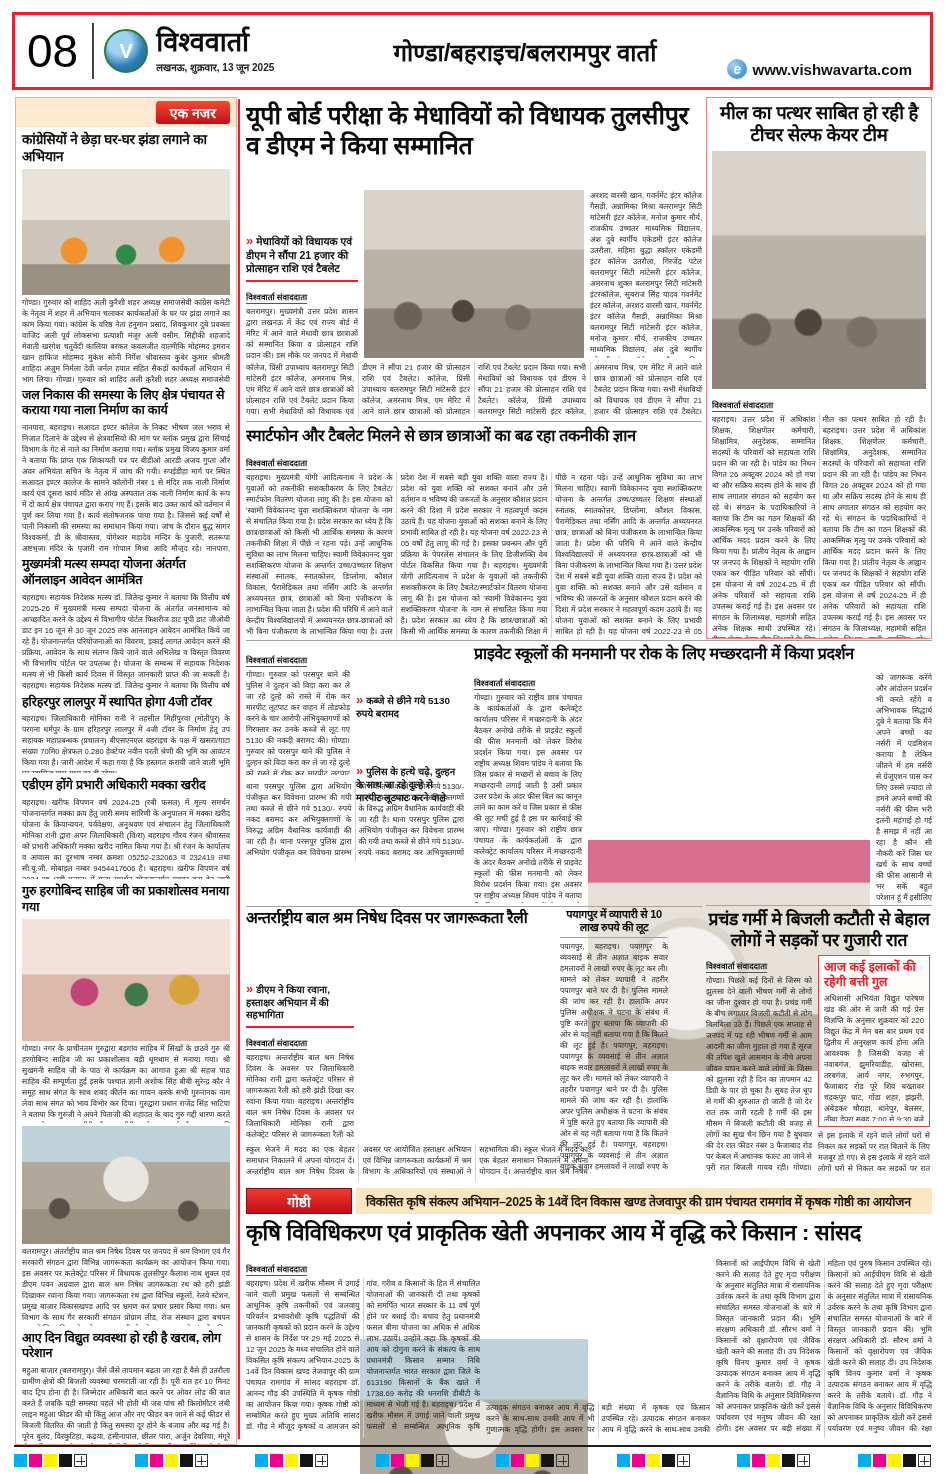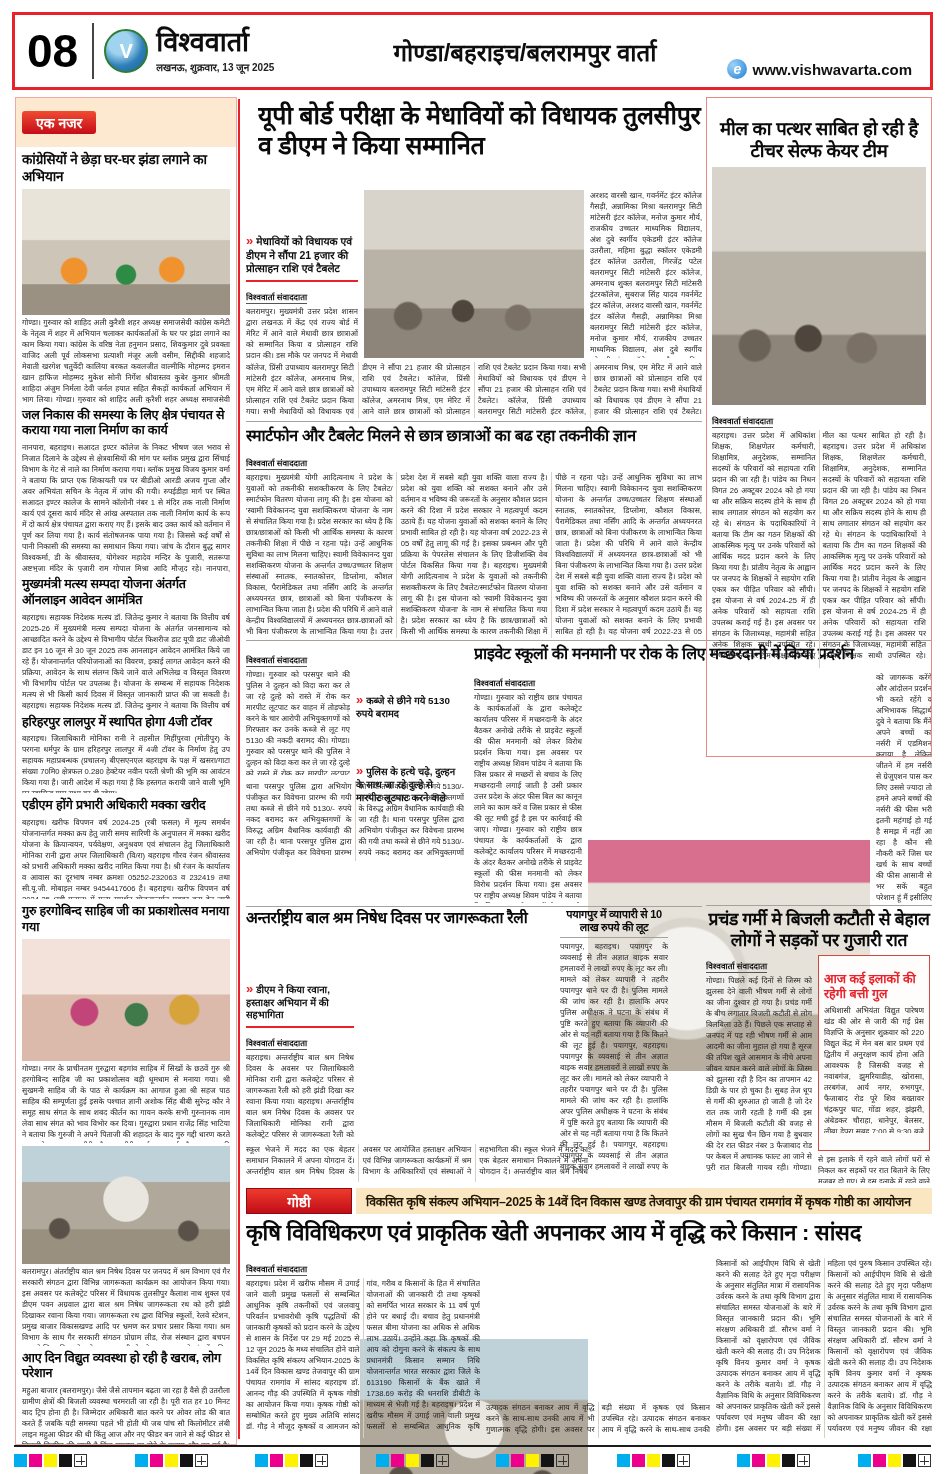--- a/index.html
+++ b/index.html
@@ -4,21 +4,21 @@
 <style>
   html,body{margin:0;padding:0;}
   body{
     width:945px;height:1474px;position:relative;background:#ffffff;
     font-family:"Liberation Sans","DejaVu Sans",sans-serif;color:#161616;overflow:hidden;
   }
   .abs{position:absolute;box-sizing:border-box;}
   
   .masthead{left:12px;top:12px;width:921px;height:78px;border:3px solid #e8212a;background:#fff;
     display:flex;align-items:center;}
-  .pagenum{font-size:46px;font-weight:700;color:#000;padding:0 14px 0 12px;line-height:1;}
+  .pagenum{font-size:46px;font-weight:400;color:#000;padding:0 14px 0 12px;line-height:1;}
   .mast-div{width:2px;height:56px;background:#444;margin-right:10px;}
   .logo-circle{width:40px;height:40px;border-radius:50%;
     background:radial-gradient(circle at 35% 30%,#9fd3f0 0 30%,#2f7fb8 60%,#1b5e94 100%);
     border:2px solid #2e7d32;display:flex;align-items:center;justify-content:center;
     color:#fff;font-weight:900;font-size:20px;margin-right:8px;flex:0 0 auto;}
   .brand-name{font-size:27px;font-weight:900;color:#0d0d0d;line-height:1.05;}
   .edition{font-size:10px;font-weight:700;color:#222;margin-top:3px;}
   .mast-title{position:absolute;left:330px;top:20px;width:360px;text-align:center;
     font-size:24px;font-weight:900;color:#0d0d0d;}
   .site{position:absolute;right:18px;top:44px;display:flex;align-items:center;gap:5px;
@@ -57,36 +57,36 @@
     radial-gradient(circle at 50% 45%,#e9e6df 0 18%,transparent 19%),
     radial-gradient(circle at 18% 70%,#5a5248 0 5%,transparent 6%),
     radial-gradient(circle at 80% 72%,#5a5248 0 5%,transparent 6%),
     linear-gradient(180deg,#bfd2da 0 30%,#b0a89a 31% 70%,#99907f 71% 100%);}
   .ph-net{background:
     radial-gradient(circle at 35% 60%,#f4f2ee 0 22%,#d9d5cd 23% 26%,transparent 27%),
     linear-gradient(180deg,#d86f8e 0 18%,#e6e2da 19% 75%,#b7aea0 76% 100%);}
   
   .rail{left:15px;top:97px;width:222px;height:1348px;border:1px solid #f0a9a2;
     padding:5px 6px;overflow:hidden;background:#fff;}
-  .eknajar-band{background:#fde9cf;margin:-5px -6px 4px -6px;padding:13px 6px;}
+  .eknajar-band{background:#fde9cf;margin:-5px -6px 4px -6px;padding:3px 6px;text-align:right;}
   .eknajar-pill{display:inline-block;background:linear-gradient(180deg,#f04b32,#c40d18);
     color:#fff;font-weight:900;font-size:14px;padding:2px 14px;border-radius:3px;}
   .rail-h{font-size:12.6px;font-weight:800;line-height:1.25;letter-spacing:-0.2px;margin:5px 0 3px 0;color:#0a0a0a;}
   .rail-photo{width:100%;margin:2px 0;}
   .rail-body{margin-bottom:3px;}
   
   .vrule-red{width:2px;background:#e8212a;}
   .hrule{height:1px;background:#a9a099;}
   
   .g-label{background:linear-gradient(180deg,#ef3b2c,#c10d17);color:#fff;font-weight:900;
     font-size:14px;display:flex;align-items:center;justify-content:center;border:1px solid #8e0a10;}
   .g-strip{background:#fbe6c2;color:#231703;font-weight:800;font-size:12.3px;
     display:flex;align-items:center;padding:0 10px;letter-spacing:-0.2px;white-space:nowrap;overflow:hidden;}
   
-  .alert-box{border:1.5px solid #d5473f;padding:16px 5px;background:#fffdfb;}
+  .alert-box{border:1.5px solid #d5473f;padding:4px 5px;background:#fffdfb;}
   .alert-title{color:#e8212a;font-weight:900;font-size:12.5px;line-height:1.2;margin-bottom:3px;}
   
   .cmyk{left:14px;top:1445px;width:917px;border-top:2px solid #1c1c1c;padding-top:7px;
     display:flex;justify-content:space-between;}
   .cmyk-group{display:flex;gap:2px;}
   .sw{width:13px;height:13px;display:inline-block;}
   .sw-c{background:#00aeef;} .sw-m{background:#ec008c;} .sw-y{background:#fff200;} .sw-k{background:#141414;}
   .regmark{width:13px;height:13px;border:1px solid #333;position:relative;box-sizing:border-box;}
   .regmark:before{content:"";position:absolute;left:50%;top:1px;bottom:1px;width:1px;background:#333;}
   .regmark:after{content:"";position:absolute;top:50%;left:1px;right:1px;height:1px;background:#333;}
@@ -138,21 +138,21 @@
 
   <div class="photo ph-street rail-photo" style="height:118px"></div>
   <div class="bodytext rail-body" style="height:80px">बलरामपुर। अंतर्राष्ट्रीय बाल श्रम निषेध दिवस पर जनपद में श्रम विभाग एवं गैर सरकारी संगठन द्वारा विभिन्न जागरूकता कार्यक्रम का आयोजन किया गया। इस अवसर पर कलेक्ट्रेट परिसर में विधायक तुलसीपुर कैलाश नाथ शुक्ल एवं डीएम पवन अग्रवाल द्वारा बाल श्रम निषेध जागरूकता रथ को हरी झंडी दिखाकर रवाना किया गया। जागरूकता रथ द्वारा विभिन्न स्कूलों, रेलवे स्टेशन, प्रमुख बाजार विकासखण्ड आदि पर भ्रमण कर प्रचार प्रसार किया गया। श्रम विभाग के साथ गैर सरकारी संगठन प्रोग्राम लीड, रोज संस्थान द्वारा बचपन बचाओ शिक्षा दिलाओ, पढ़ेगा भारत तभी तो बढ़ेगा भारत, हमारे गांव में श्रमिक बच्चे नहीं एवं स्कूल वापसी नया जीवन पर विभिन्न स्थानों पर जागरूकता कार्यक्रम आयोजित किया गया।</div>
 
   <div class="rail-h">आए दिन विद्युत व्यवस्था हो रही है खराब, लोग परेशान</div>
   <div class="bodytext rail-body" style="height:92px">महुआ बाजार (बलरामपुर)। जैसे जैसे तापमान बढ़ता जा रहा है वैसे ही उतरौला ग्रामीण क्षेत्रों की बिजली व्यवस्था चरमराती जा रही है। पूरी रात हर 10 मिनट बाद ट्रिप होना ही है। जिम्मेदार अधिकारी बात करने पर ओवर लोड की बात करते हैं जबकि यही समस्या पहले भी होती थी जब पांच सौ किलोमीटर लंबी लाइन महुआ फीडर की थी किंतु आज और नए फीडर बन जाने से कई फीडर से बिजली वितरित की जाती है किंतु समस्या दूर होने के बजाय और बढ़ गई है। पूरेन बुलंद, विरकुटिहा, कढ़या, हसीनापाल, छीतर पारा, अर्जुन देवरिया, मंगूरे गोल, पिपरा राम के उपभोक्ताओं में बिजली विभाग की हठधर्मिता को लेकर रोष व्याप्त है।</div>
 </div>
 
 <div class="abs vrule-red" style="left:238px;top:99px;height:1340px"></div>
 
-<div class="abs hl" style="left:258px;top:100px;width:456px;height:84px;font-size:25px;overflow:hidden">यूपी बोर्ड परीक्षा के मेधावियों को विधायक तुलसीपुर व डीएम ने किया सम्मानित</div>
+<div class="abs hl" style="left:246px;top:100px;width:456px;height:84px;font-size:25px;overflow:hidden">यूपी बोर्ड परीक्षा के मेधावियों को विधायक तुलसीपुर व डीएम ने किया सम्मानित</div>
 
 <div class="abs" style="left:246px;top:190px;width:112px;height:168px;overflow:hidden">
   <div class="kicker">
     <span class="bullet">»</span><span>मेधावियों को विधायक एवं डीएम ने सौंपा 21 हजार की प्रोत्साहन राशि एवं टैबलेट</span>
   </div>
   <div class="kicker-rule"></div>
   <div class="byline">विश्ववार्ता संवाददाता</div>
   <div class="bodytext" style="height:74px">बलरामपुर। मुख्यमंत्री उत्तर प्रदेश शासन द्वारा लखनऊ में केंद्र एवं राज्य बोर्ड में मेरिट में आने वाले मेधावी छात्र छात्राओं को सम्मानित किया व प्रोत्साहन राशि प्रदान की। इस मौके पर जनपद में मेधावी सम्मान समारोह आयोजित हुआ जिसमें विधायक तुलसीपुर कैलाश नाथ शुक्ला व डीएम पवन अग्रवाल मौजूद रहे। कार्यक्रम में मेधावी छात्र-छात्राओं ने मुख्यमंत्री जी का वर्चुअल संबोधन सुना। कार्यक्रम में विधायक तुलसीपुर कैलाश नाथ शुक्ला एवं डीएम पवन अग्रवाल द्वारा हाई स्कूल की मेरिट में आने वाले छात्र प्रीति सिंह कन्या इंटर कॉलेज, प्रियांशु पटेल सदगुरु शिक्षा निकेतन इंटर कॉलेज,</div>
 </div>
 <div class="abs photo ph-crowd" style="left:364px;top:190px;width:220px;height:168px"></div>
@@ -208,21 +208,21 @@
 </div>
 <div class="abs photo ph-street" style="left:360px;top:940px;width:228px;height:200px"></div>
 <div class="abs bodytext cols3" style="left:246px;top:1144px;width:342px;height:38px">स्कूल भेजने में मदद का एक बेहतर समाधान निकालने में अपना योगदान दें। अन्तर्राष्ट्रीय बाल श्रम निषेध दिवस के अवसर पर आयोजित हस्ताक्षर अभियान एवं विभिन्न जागरूकता कार्यक्रमों में श्रम विभाग के अधिकारियों एवं संस्थाओं ने सहभागिता की। स्कूल भेजने में मदद का एक बेहतर समाधान निकालने में अपना योगदान दें। अन्तर्राष्ट्रीय बाल श्रम निषेध दिवस के अवसर पर आयोजित हस्ताक्षर अभियान एवं विभिन्न जागरूकता कार्यक्रमों में श्रम विभाग के अधिकारियों एवं संस्थाओं ने सहभागिता की।</div>
 
 <div class="abs" style="left:560px;top:908px;width:108px;height:274px;overflow:hidden">
   <div class="hl center-h" style="font-size:11px">पयागपुर में व्यापारी से 10 लाख रुपये की लूट</div>
   <div class="hrule" style="margin:3px 0"></div>
   <div class="bodytext" style="height:232px">पयागपुर, बहराइच। पयागपुर के व्यवसाई से तीन अज्ञात बाइक सवार हमलावरों ने लाखों रुपए के लूट कर ली। मामले को लेकर व्यापारी ने तहरीर पयागपुर थाने पर दी है। पुलिस मामले की जांच कर रही है। हालांकि अपर पुलिस अधीक्षक ने घटना के संबंध में पुष्टि करते हुए बताया कि व्यापारी की ओर से यह नहीं बताया गया है कि कितने की लूट हुई है। पयागपुर, बहराइच। पयागपुर के व्यवसाई से तीन अज्ञात बाइक सवार हमलावरों ने लाखों रुपए के लूट कर ली। मामले को लेकर व्यापारी ने तहरीर पयागपुर थाने पर दी है। पुलिस मामले की जांच कर रही है। हालांकि अपर पुलिस अधीक्षक ने घटना के संबंध में पुष्टि करते हुए बताया कि व्यापारी की ओर से यह नहीं बताया गया है कि कितने की लूट हुई है। पयागपुर, बहराइच। पयागपुर के व्यवसाई से तीन अज्ञात बाइक सवार हमलावरों ने लाखों रुपए के लूट कर ली। मामले को लेकर व्यापारी ने तहरीर पयागपुर थाने पर दी है। पुलिस मामले की जांच कर रही है। हालांकि अपर पुलिस अधीक्षक ने घटना के संबंध में पुष्टि करते हुए बताया कि व्यापारी की ओर से यह नहीं बताया गया है कि कितने की लूट हुई है।</div>
 </div>
 
-<div class="abs" style="left:706px;top:97px;width:226px;height:660px;border:1.5px solid #e98a80;padding:20px 5px;overflow:hidden">
+<div class="abs" style="left:706px;top:97px;width:226px;height:542px;border:1.5px solid #e98a80;padding:4px 5px;overflow:hidden">
   <div class="hl center-h" style="font-size:18.5px">मील का पत्थर साबित हो रही है टीचर सेल्फ केयर टीम</div>
   <div class="photo ph-crowd" style="width:100%;height:238px;margin:5px 0"></div>
   <div class="byline">विश्ववार्ता संवाददाता</div>
   <div class="bodytext cols2" style="height:238px">बहराइच। उत्तर प्रदेश में अधिकांश शिक्षक, शिक्षणेतर कर्मचारी, शिक्षामित्र, अनुदेशक, सम्मानित सदस्यों के परिवारों को सहायता राशि प्रदान की जा रही है। पांडेय का निधन विगत 26 अक्टूबर 2024 को हो गया था और सक्रिय सदस्य होने के साथ ही साथ लगातार संगठन को सहयोग कर रहे थे। संगठन के पदाधिकारियों ने बताया कि टीम का गठन शिक्षकों की आकस्मिक मृत्यु पर उनके परिवारों को आर्थिक मदद प्रदान करने के लिए किया गया है। प्रांतीय नेतृत्व के आह्वान पर जनपद के शिक्षकों ने सहयोग राशि एकत्र कर पीड़ित परिवार को सौंपी। इस योजना से वर्ष 2024-25 में ही अनेक परिवारों को सहायता राशि उपलब्ध कराई गई है। इस अवसर पर संगठन के जिलाध्यक्ष, महामंत्री सहित अनेक शिक्षक साथी उपस्थित रहे। टीचर सेल्फ केयर टीम शिक्षकों के लिए मील का पत्थर साबित हो रही है। बहराइच। उत्तर प्रदेश में अधिकांश शिक्षक, शिक्षणेतर कर्मचारी, शिक्षामित्र, अनुदेशक, सम्मानित सदस्यों के परिवारों को सहायता राशि प्रदान की जा रही है। पांडेय का निधन विगत 26 अक्टूबर 2024 को हो गया था और सक्रिय सदस्य होने के साथ ही साथ लगातार संगठन को सहयोग कर रहे थे। संगठन के पदाधिकारियों ने बताया कि टीम का गठन शिक्षकों की आकस्मिक मृत्यु पर उनके परिवारों को आर्थिक मदद प्रदान करने के लिए किया गया है। प्रांतीय नेतृत्व के आह्वान पर जनपद के शिक्षकों ने सहयोग राशि एकत्र कर पीड़ित परिवार को सौंपी। इस योजना से वर्ष 2024-25 में ही अनेक परिवारों को सहायता राशि उपलब्ध कराई गई है। इस अवसर पर संगठन के जिलाध्यक्ष, महामंत्री सहित अनेक शिक्षक साथी उपस्थित रहे। टीचर सेल्फ केयर टीम शिक्षकों के लिए मील का पत्थर साबित हो रही है।</div>
 </div>
 <div class="abs bodytext cols2" style="left:708px;top:644px;width:222px;height:0px"></div>
 
 <div class="abs hrule" style="left:706px;top:905px;width:226px"></div>
 <div class="abs" style="left:706px;top:909px;width:226px;height:274px;overflow:hidden">
   <div class="hl center-h" style="font-size:17.5px">प्रचंड गर्मी मे बिजली कटौती से बेहाल लोगों ने सड़कों पर गुजारी रात</div>

